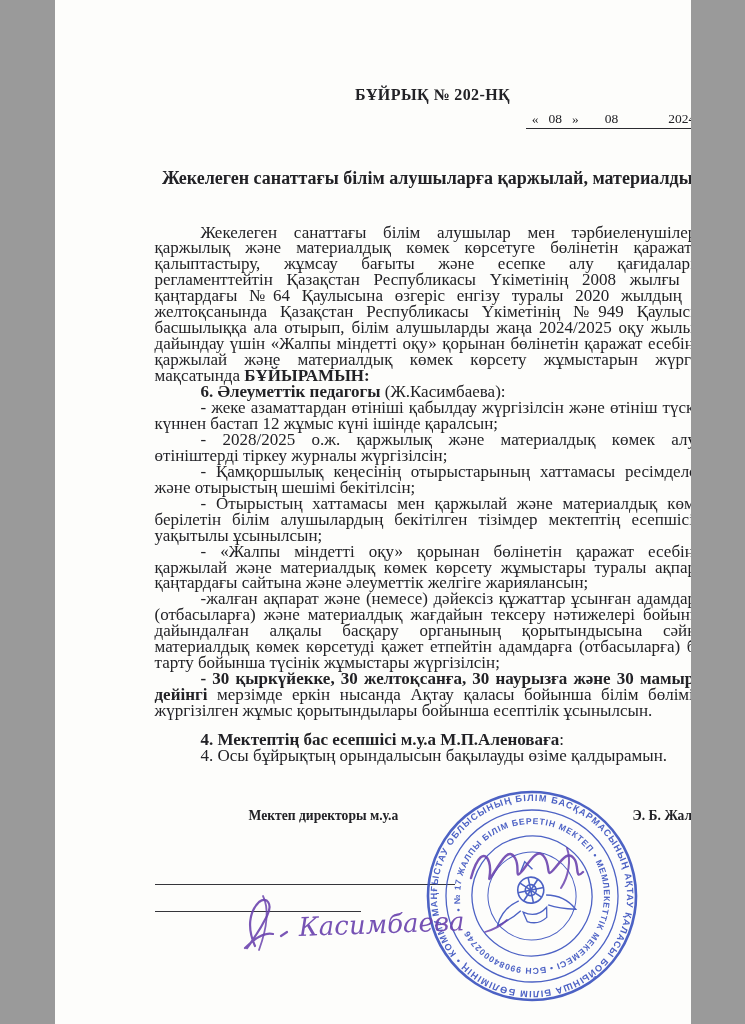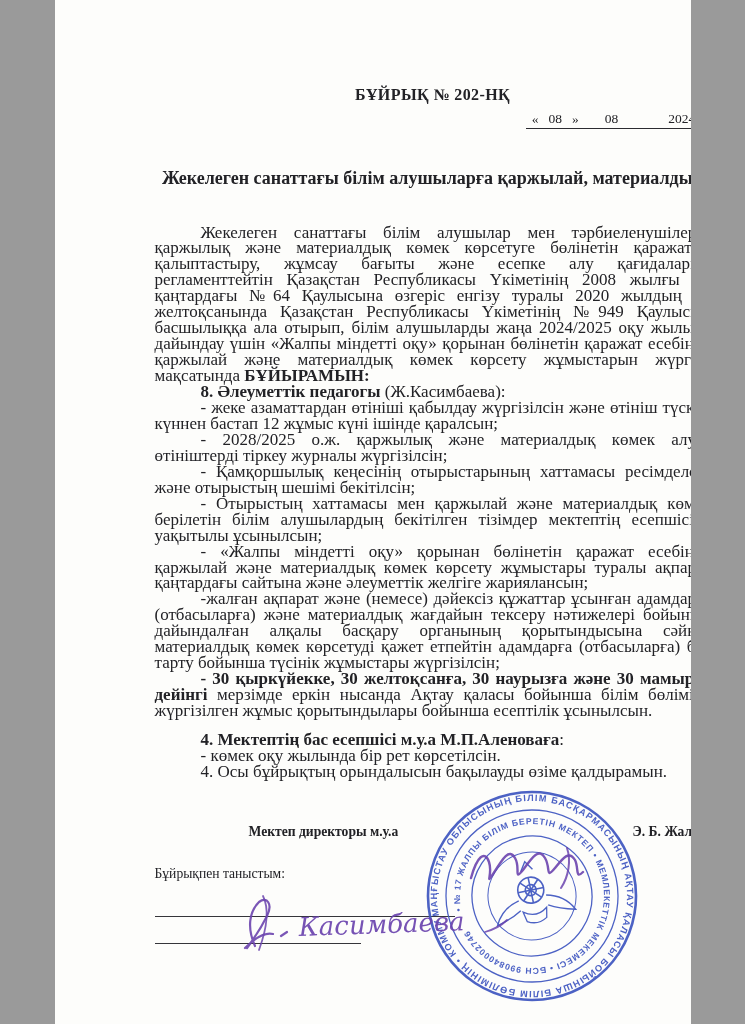--- a/index.html
+++ b/index.html
@@ -81,45 +81,43 @@
     </div>
 
     <div class="doc-title">
       <div>Жекелеген санаттағы білім алушыларға қаржылай, материалдық</div>
     </div>
 
     <div class="body-text">
       <p><span>Жекелеген санаттағы білім алушылар мен тәрбиеленушілерге қаржылық және материалдық көмек көрсетуге бөлінетін қаражатты қалыптастыру, жұмсау бағыты және есепке алу қағидаларын регламенттейтін Қазақстан Республикасы Үкіметінің 2008 жылғы 25 қаңтардағы №64 Қаулысына өзгеріс енгізу туралы 2020 жылдың 30 желтоқсанында Қазақстан Республикасы Үкіметінің №949 Қаулысын басшылыққа ала отырып, білім алушыларды жаңа 2024/2025 оқу жылына дайындау үшін «Жалпы міндетті оқу» қорынан бөлінетін қаражат есебінен қаржылай және материалдық көмек көрсету жұмыстарын жүргізу мақсатында </span><span class="b">БҰЙЫРАМЫН:</span></p>
 
 
-      <p><span class="b">8. Әлеуметтік педагогы</span><span> (Ж.Касимбаева):</span></p>
+      <p><span class="b">6. Әлеуметтік педагогы</span><span> (Ж.Касимбаева):</span></p>
 
       <p>- жеке азаматтардан өтініші қабылдау жүргізілсін және өтініш түскен күннен бастап 12 жұмыс күні ішінде қаралсын;</p>
       <p>- 2028/2025 о.ж. қаржылық және материалдық көмек алуға өтініштерді тіркеу журналы жүргізілсін;</p>
       <p>- Қамқоршылық кеңесінің отырыстарының хаттамасы ресімделсін және отырыстың шешімі бекітілсін;</p>
       <p>- Отырыстың хаттамасы мен қаржылай және материалдық көмек берілетін білім алушылардың бекітілген тізімдер мектептің есепшісіне уақытылы ұсынылсын;</p>
       <p>- «Жалпы міндетті оқу» қорынан бөлінетін қаражат есебінен қаржылай және материалдық көмек көрсету жұмыстары туралы ақпарат қаңтардағы сайтына және әлеуметтік желгіге жариялансын;</p>
       <p>-жалған ақпарат және (немесе) дәйексіз құжаттар ұсынған адамдарға (отбасыларға) және материалдық жағдайын тексеру нәтижелері бойынша дайындалған алқалы басқару органының қорытындысына сәйкес материалдық көмек көрсетуді қажет етпейтін адамдарға (отбасыларға) бас тарту бойынша түсінік жұмыстары жүргізілсін;</p>
 
       <p><span class="b">- 30 қыркүйекке, 30 желтоқсанға, 30 наурызға және 30 мамырға дейінгі</span><span> мерзімде еркін нысанда Ақтау қаласы бойынша білім бөліміне жүргізілген жұмыс қорытындылары бойынша есептілік ұсынылсын.</span></p>
 
       <p class="gap-top"><span class="b">4. Мектептің бас есепшісі м.у.а М.П.Аленоваға</span><span>:</span></p>
 
-      <p>- көмек оқу жылында бір рет көрсетілсін.</p>
 
       <p>4. Осы бұйрықтың орындалысын бақылауды өзіме қалдырамын.</p>
     </div>
 
     <div class="sig-row">
       <span>Мектеп директоры м.у.а</span>
       <span>Э. Б. Жалпы</span>
     </div>
 
     <div class="ack-block">
-      <div>Бұйрықпен таныстым:</div>
       <div class="ack-line1"></div>
       <div class="ack-line2"></div>
     </div>
   </div>
 
   <div class="stamp-wrap">
     <svg viewBox="0 0 220 220" width="220" height="220">
       <g transform="rotate(-12 110 110)" stroke="#3e55c0" fill="none">
         <circle cx="110" cy="110" r="104" stroke-width="2.6"></circle>
         <circle cx="110" cy="110" r="86" stroke-width="1.3"></circle>

